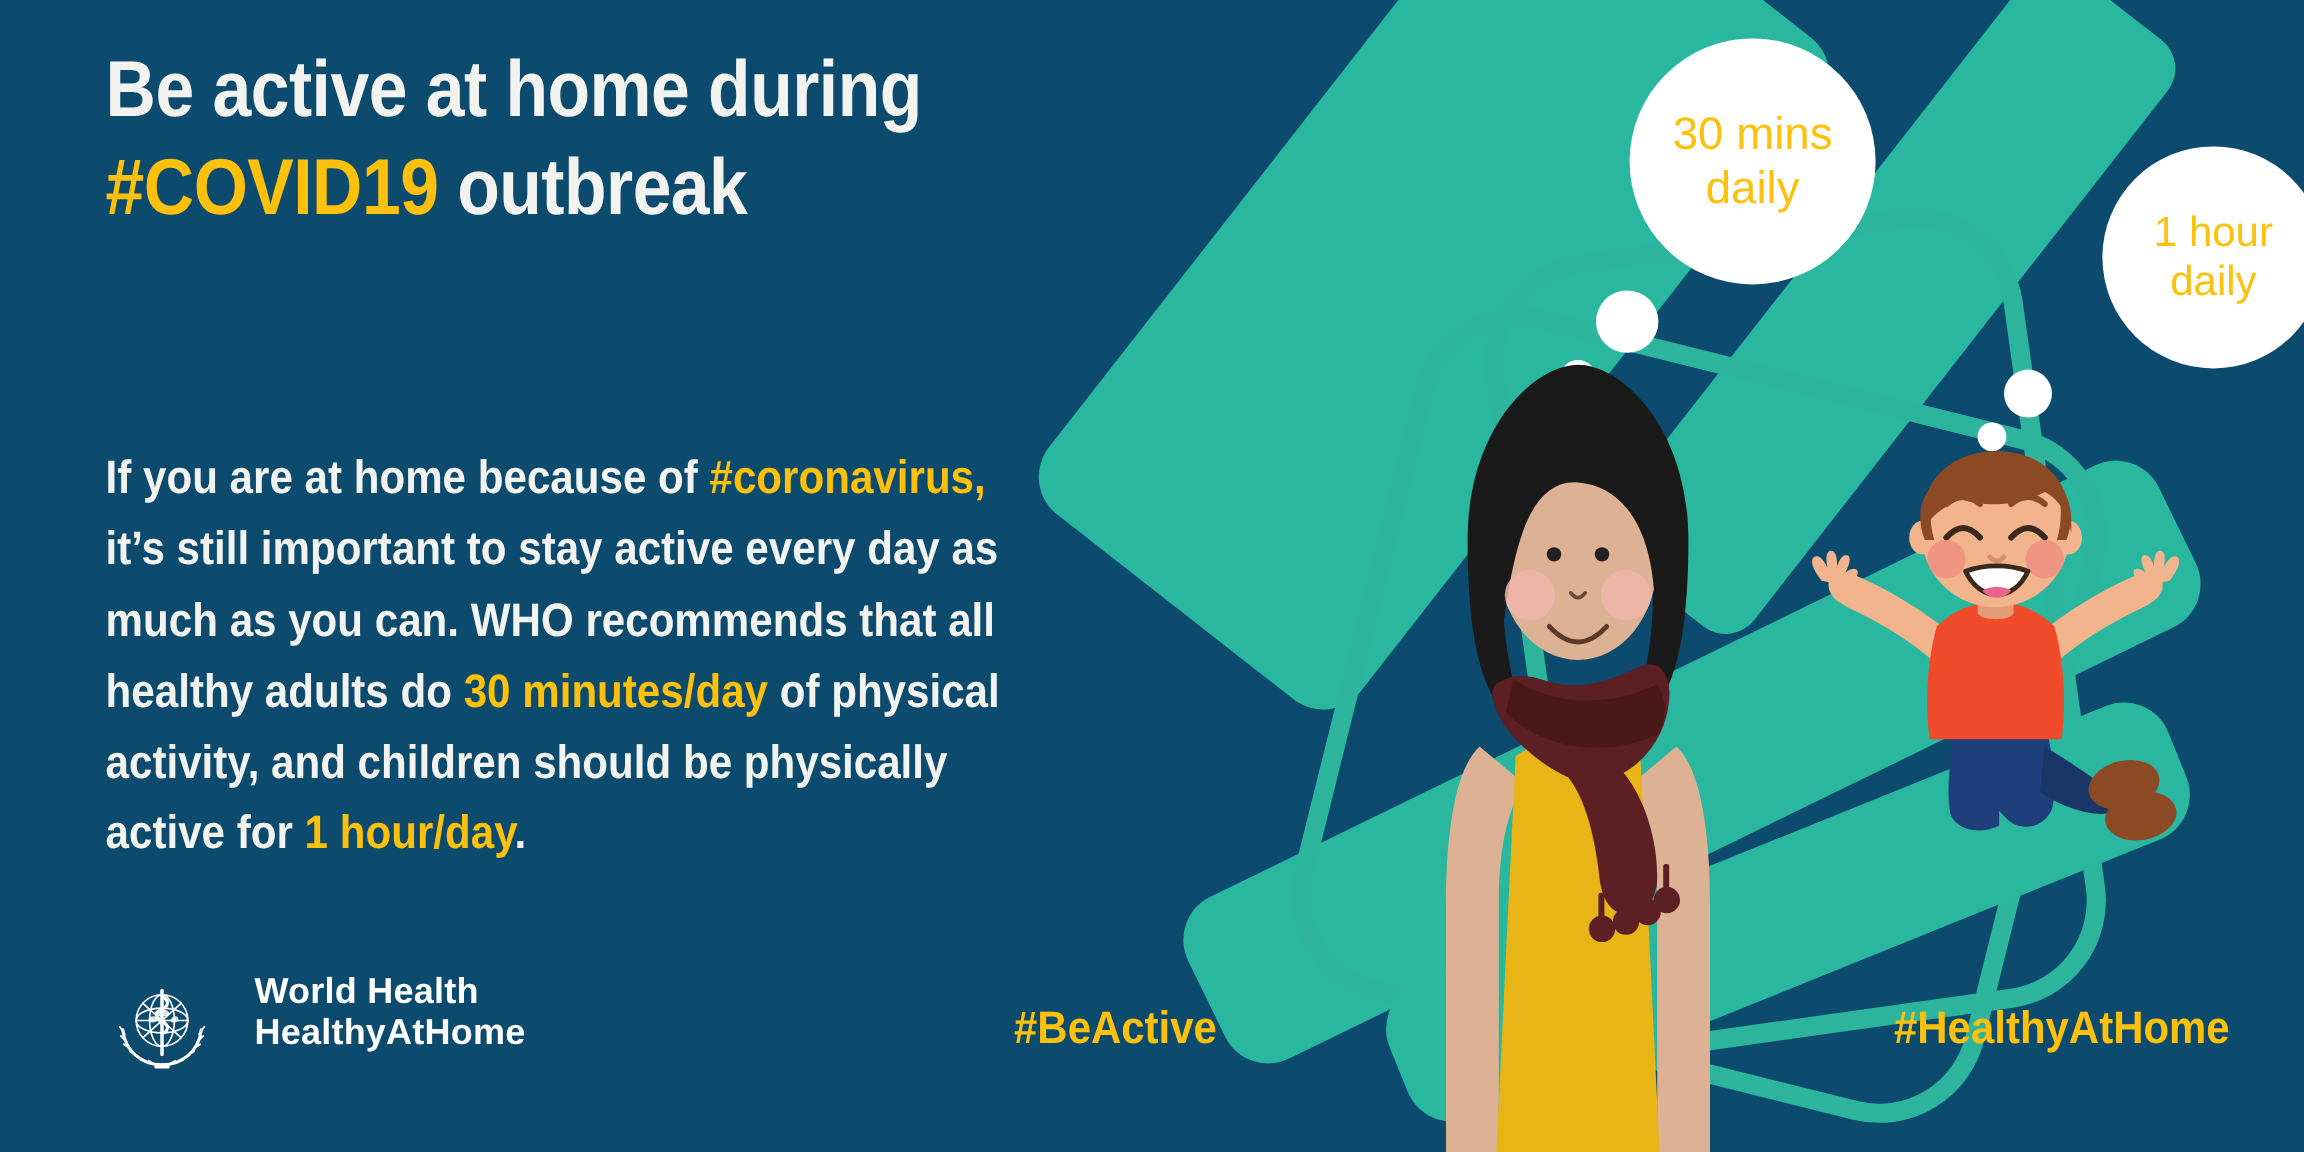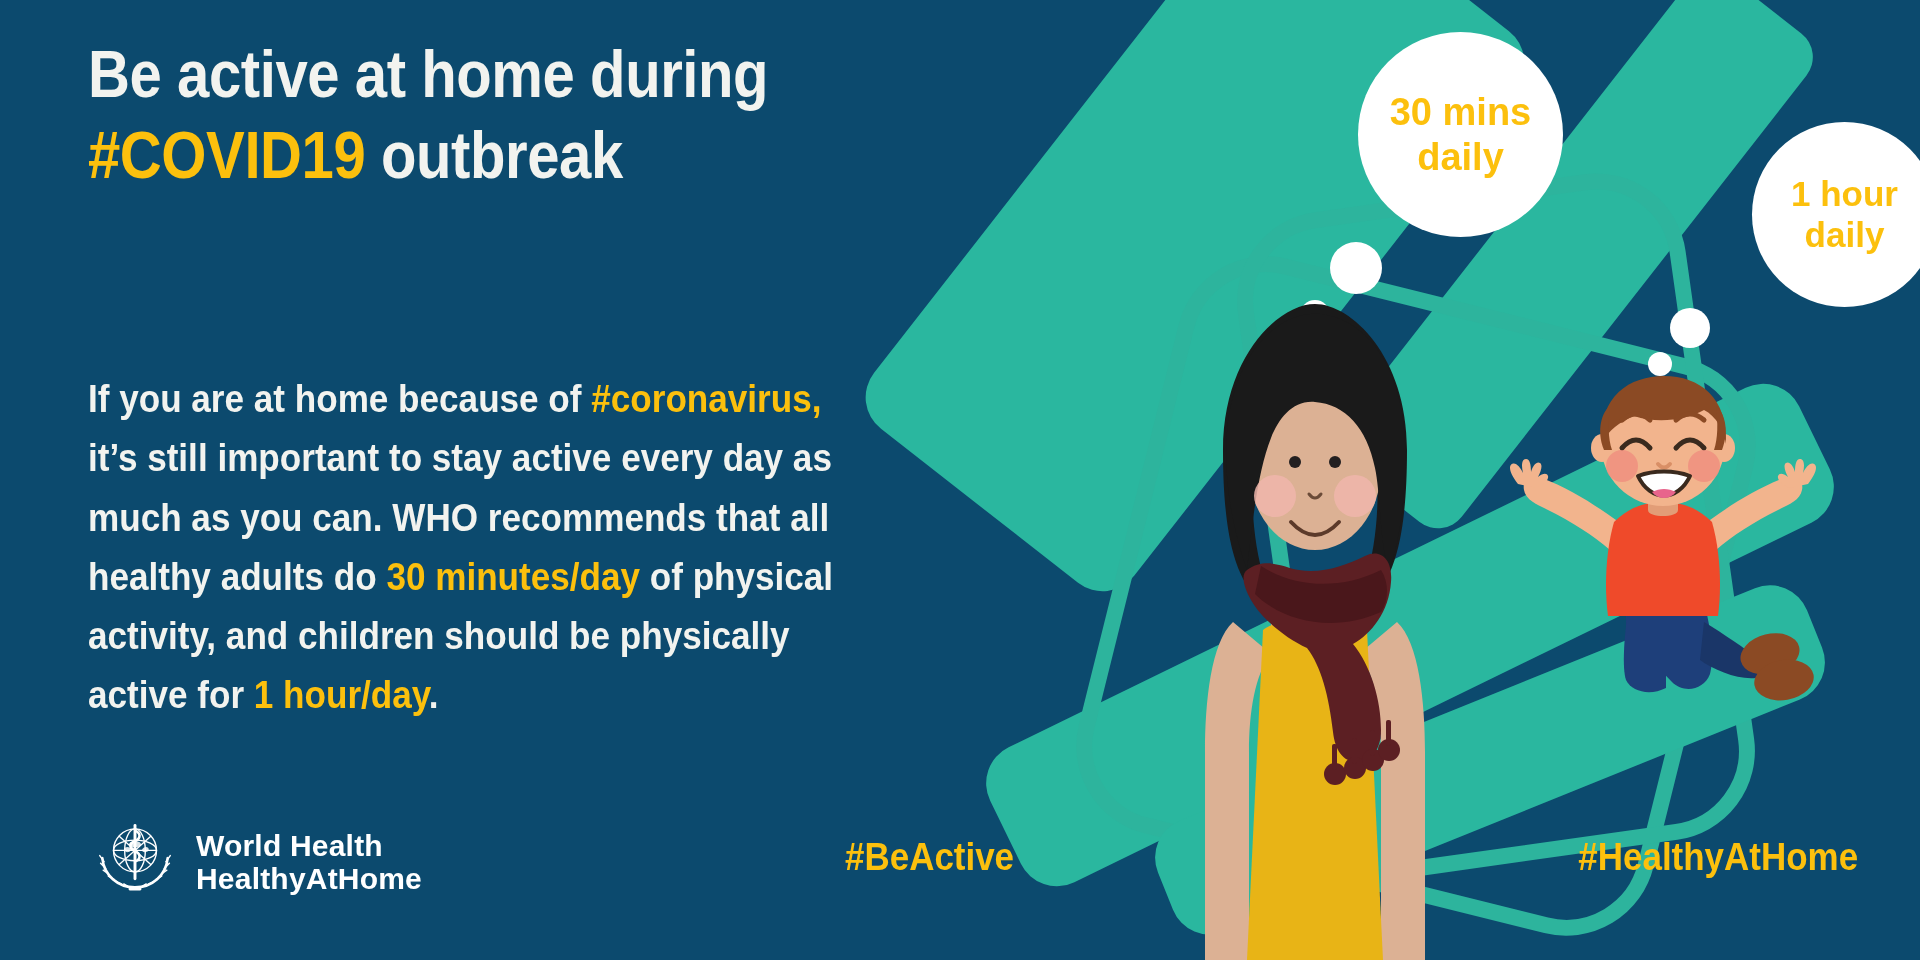--- a/index.html
+++ b/index.html
@@ -63,22 +63,22 @@
     transform-origin: left top;
   }
   .bc-yellow { color: #fcc00d; }
 
   
   .who-logo {
     position: absolute;
     left: 92px;
     top: 810px;
     display: flex;
-    align-items: flex-end;
-    gap: 18px;
+    align-items: flex-start;
+    gap: 34px;
   }
   .who-emblem { width: 86px; height: 86px; display: block; }
   .who-name {
     color: #ffffff;
     font-size: 30px;
     line-height: 1.12;
     font-weight: bold;
     letter-spacing: 0.2px;
   }
 
@@ -96,21 +96,21 @@
   
   .bubble {
     position: absolute;
     border-radius: 50%;
     background: #ffffff;
     display: flex;
     align-items: center;
     justify-content: center;
     text-align: center;
     color: #fcc00d;
-    font-weight: bold;
+    font-weight: normal;
     line-height: 1.16;
   }
   #bubble-30mins {
     left: 1358px; top: 32px;
     width: 205px; height: 205px;
     font-size: 38px;
   }
   #bubble-1hour {
     left: 1752px; top: 122px;
     width: 185px; height: 185px;

